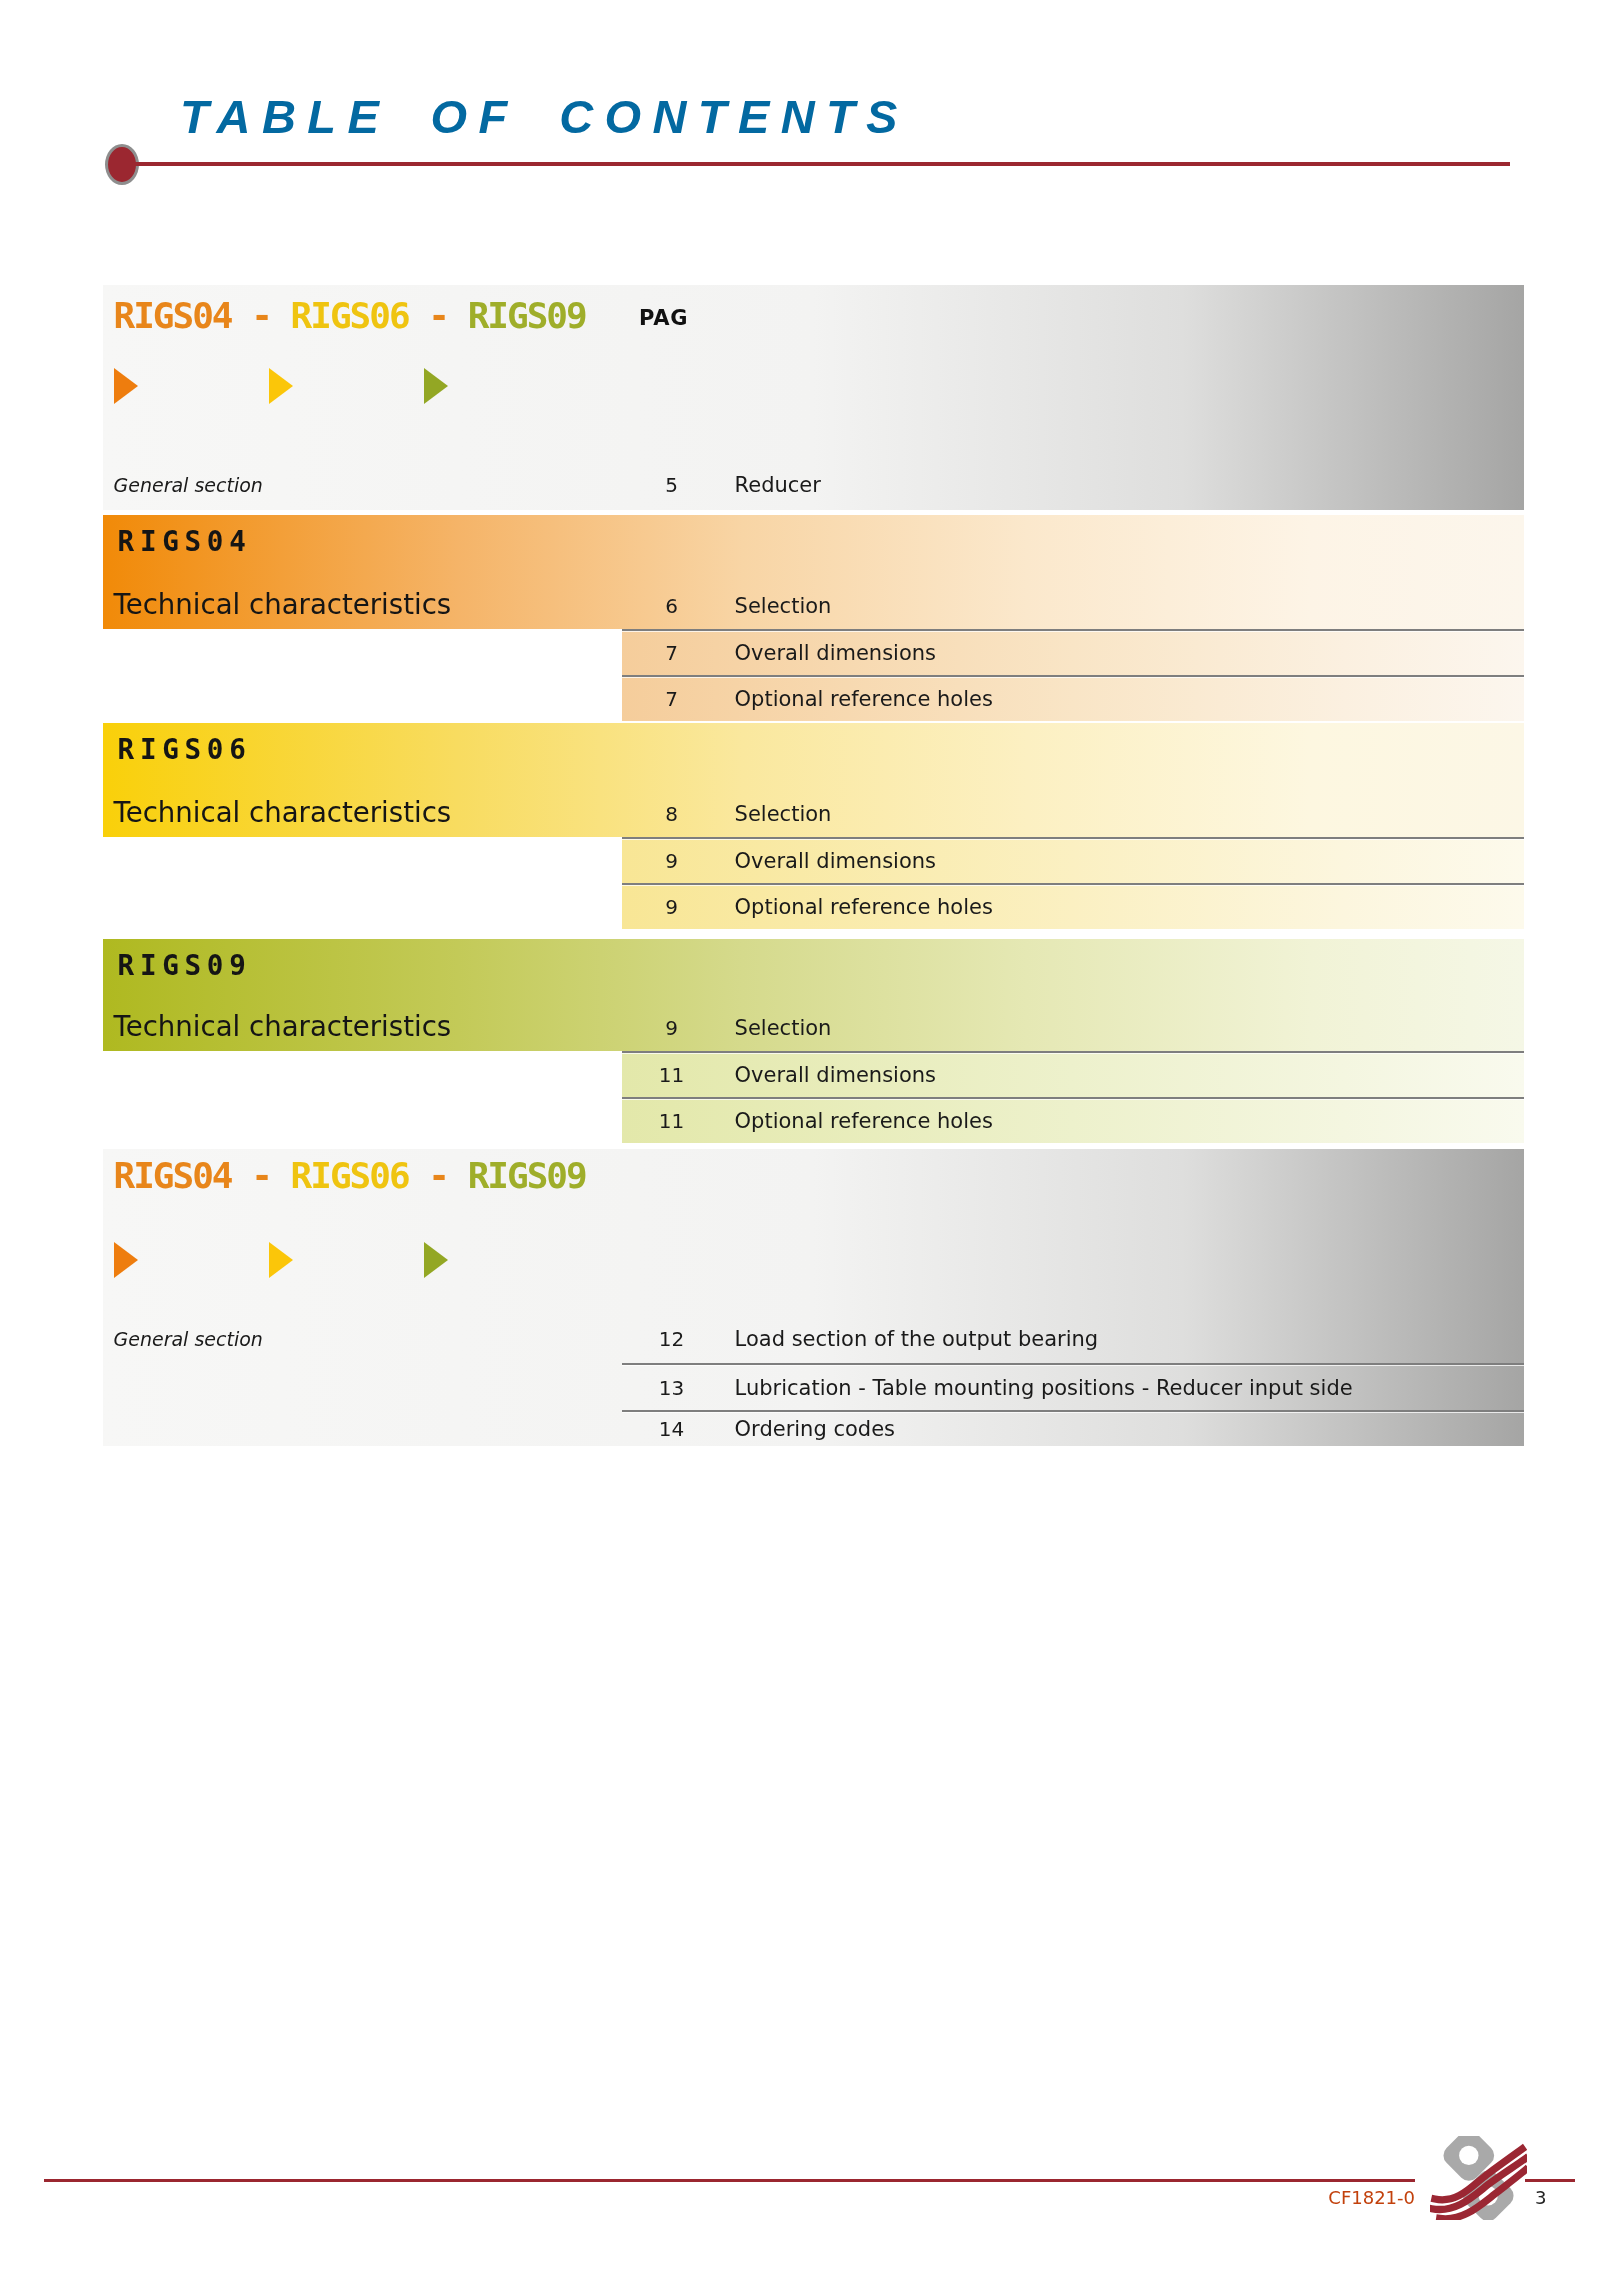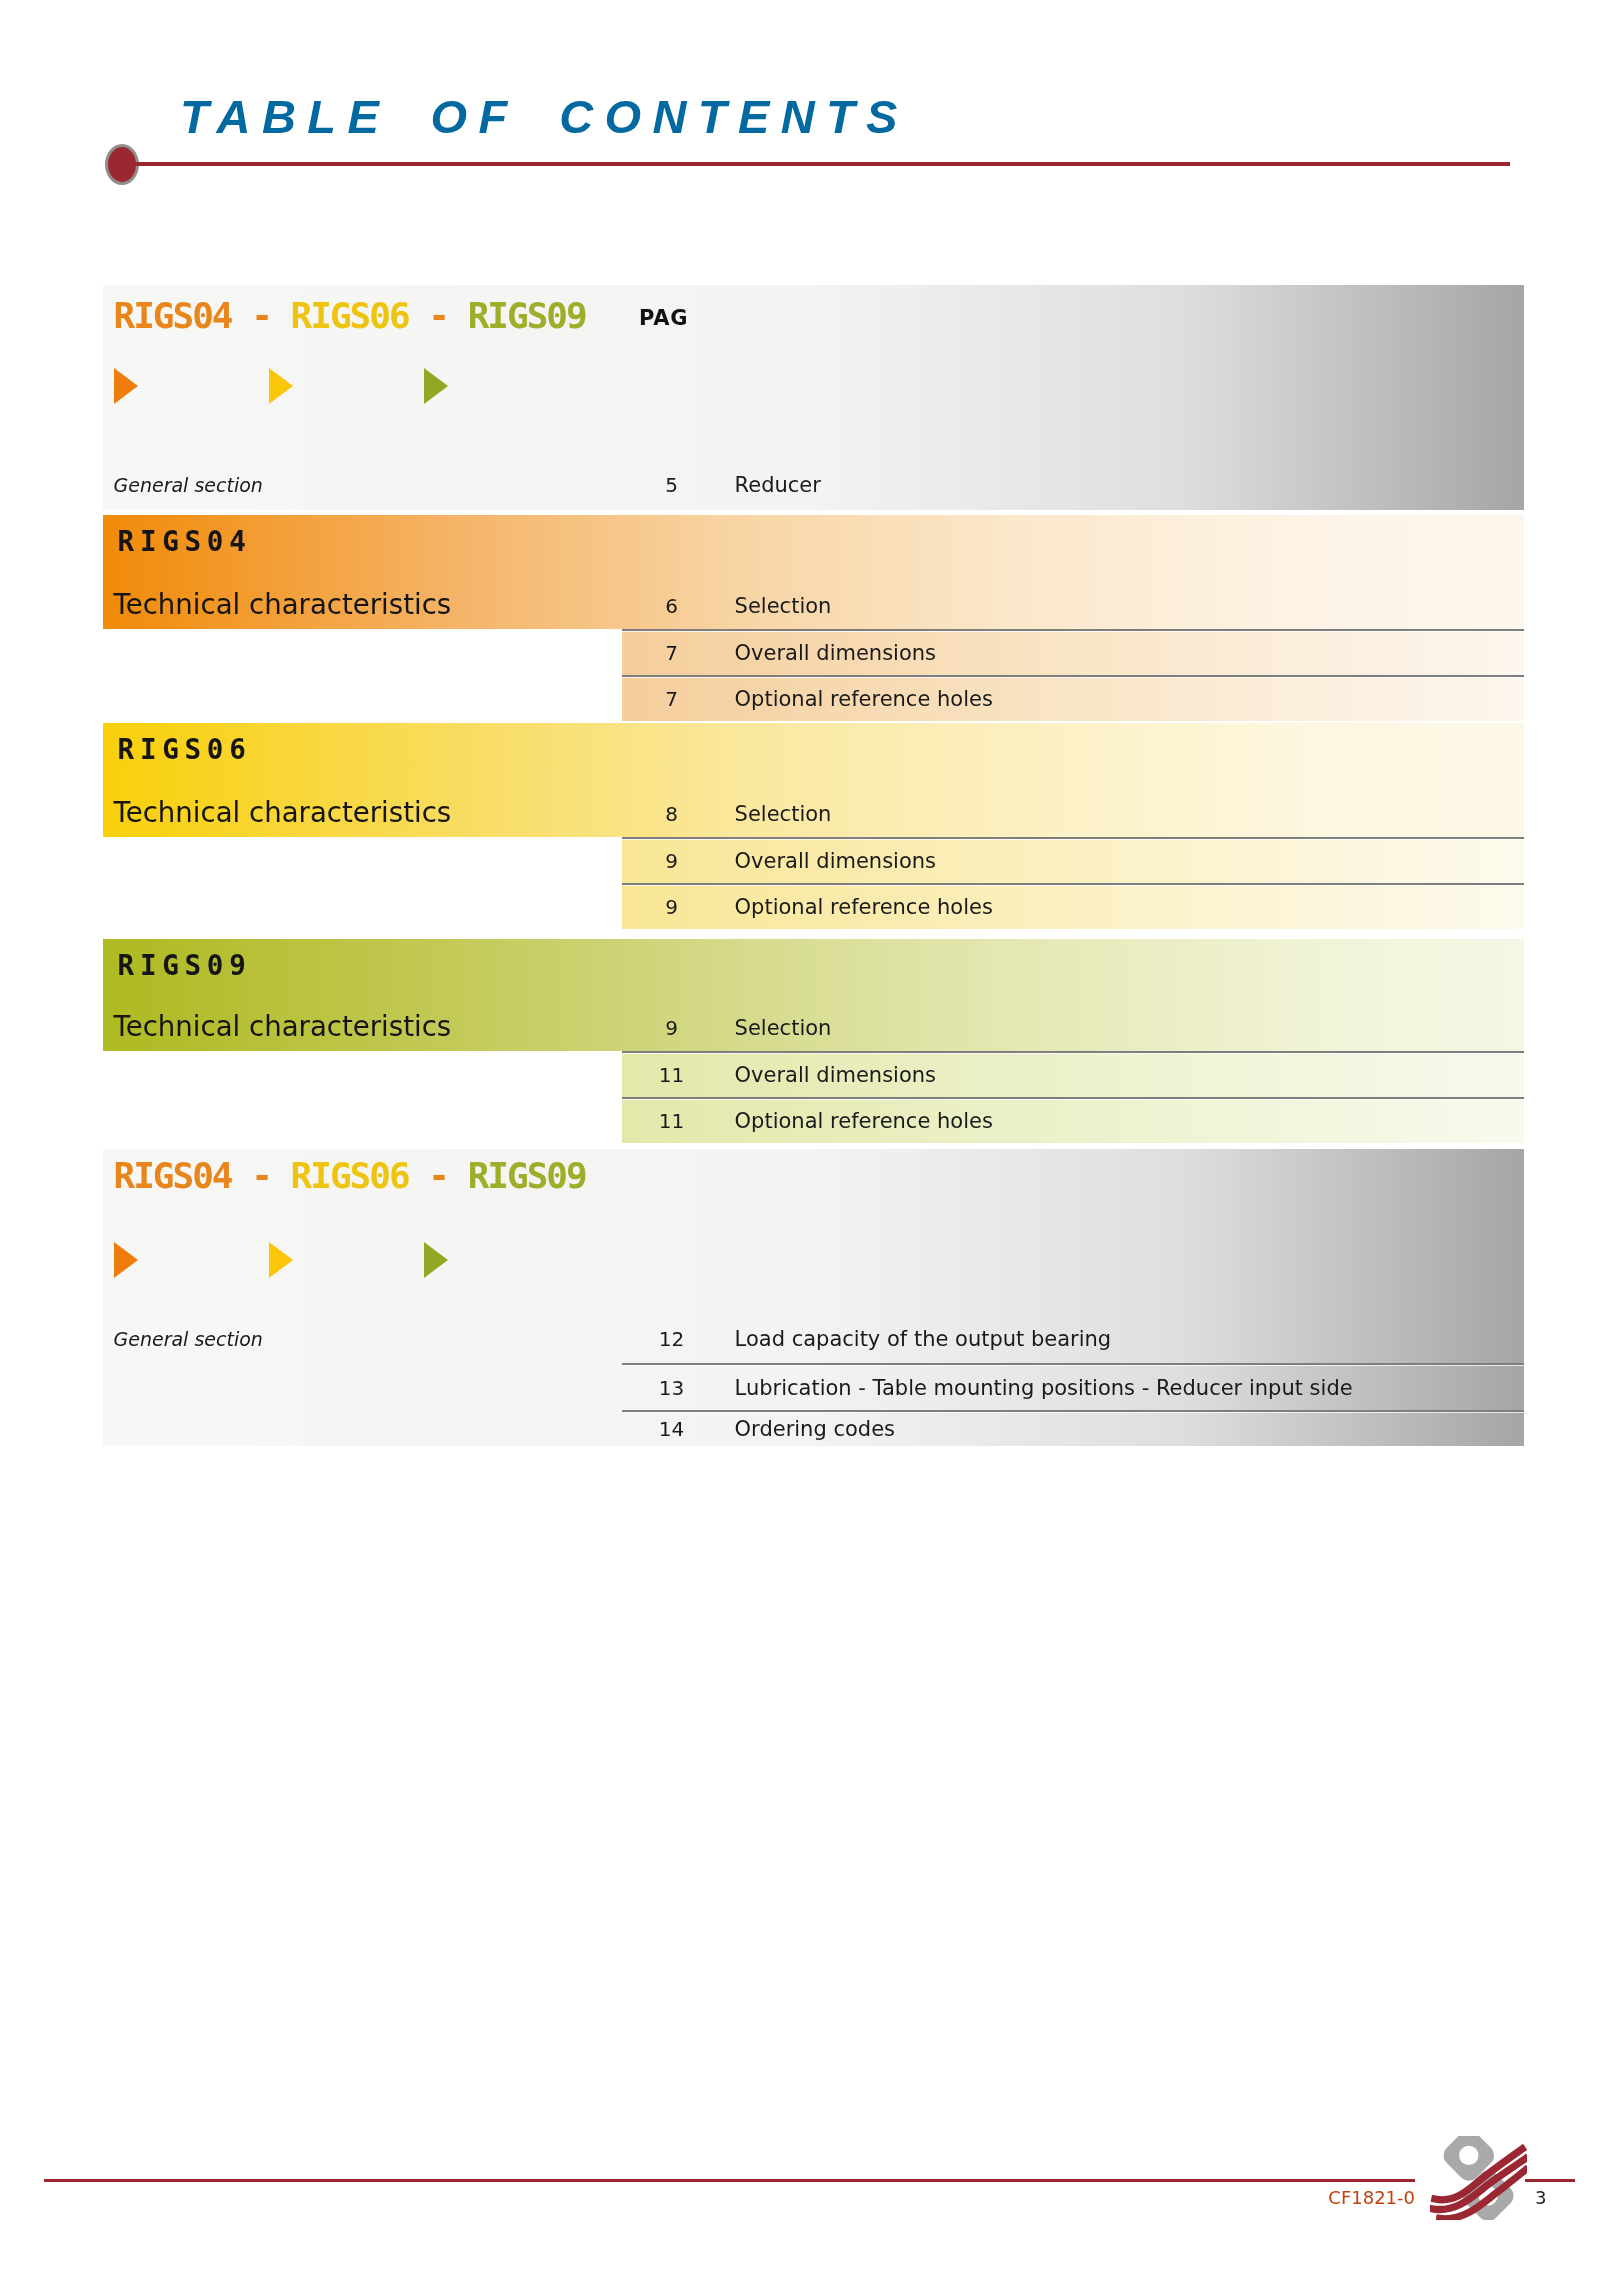--- a/index.html
+++ b/index.html
@@ -219,21 +219,21 @@
     <span class="arrow a-yellow ax2 gb-arrows-y"></span>
     <span class="arrow a-olive ax3 gb-arrows-y"></span>
     <div class="gb-rows">
       <div class="g-row h1">
         <div class="left-cell">
           <span class="section-label">General section</span>
         </div>
         <div class="cell-r">
           <div class="entry">
             <span class="num">12</span>
-            <span class="lbl">Load capacity of the output bearing</span>
+            <span class="lbl">Load section of the output bearing</span>
           </div>
         </div>
       </div>
       <div class="g-row h2 divided">
         <div class="left-cell"></div>
         <div class="cell-r">
           <div class="entry">
             <span class="num">13</span>
             <span class="lbl">Lubrication - Table mounting positions  - Reducer input side</span>
           </div>

